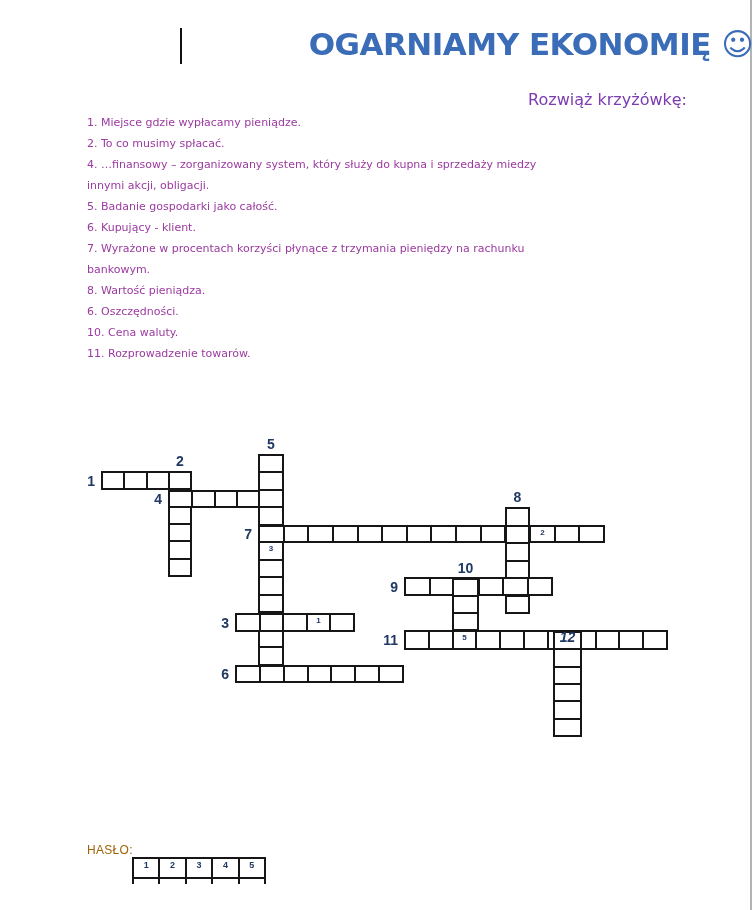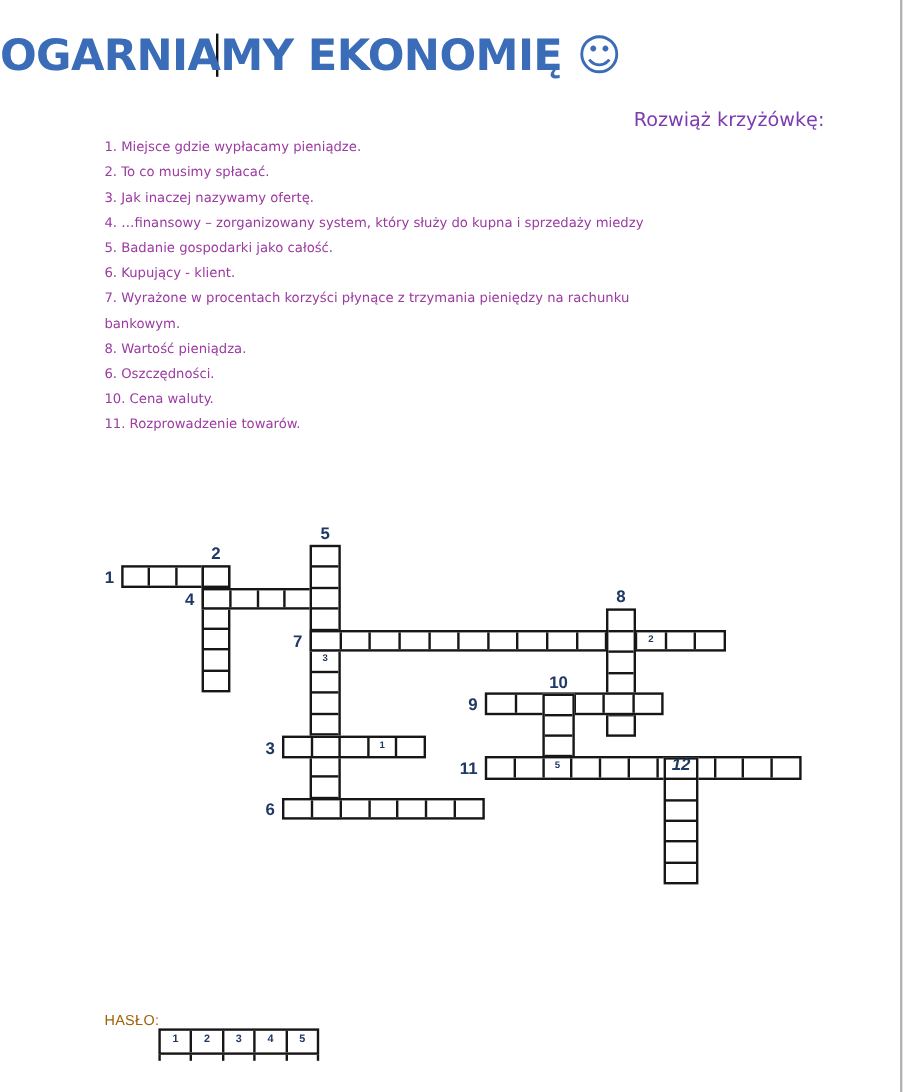--- a/index.html
+++ b/index.html
@@ -8,22 +8,22 @@
     font-family:"DejaVu Sans",sans-serif;overflow:hidden;
   }
   .page-edge{
     position:absolute;top:0;right:1px;width:2px;height:910px;
     background:var(--edge-color,#b3b3b3);
   }
   .text-cursor{
     position:absolute;left:180px;top:28px;width:2px;height:36px;background:#111;
   }
   .title{
-    position:absolute;top:26px;left:0;width:753px;text-align:left;
-    font-size:36px;font-weight:bold;letter-spacing:-0.5px;
+    position:absolute;top:26px;left:0;width:753px;text-align:right;
+    font-size:31px;font-weight:bold;letter-spacing:-0.5px;
     color:var(--title-color,#3a6cb8);white-space:nowrap;
   }
   .clues{
     position:absolute;left:87px;top:88px;width:600px;
   }
   .clues-heading{
     font-size:16px;line-height:24px;color:var(--heading-color,#7c3bb0);text-align:right;
   }
   .clue-line{
     font-size:11px;line-height:21px;color:var(--clue-color,#9b3aa0);
@@ -81,22 +81,22 @@
 
 <div class="text-cursor"></div>
 
 <div class="title">OGARNIAMY EKONOMIĘ ☺</div>
 
 <div class="clues">
   <div class="clues-heading">Rozwiąż krzyżówkę:</div>
   <div id="clue-list">
       <div class="clue-line">1. Miejsce gdzie wypłacamy pieniądze.</div>
       <div class="clue-line">2. To co musimy spłacać.</div>
-      <div class="clue-line">3. Jak inaczej nazywamy ofertę.</div>
       <div class="clue-line">4. …finansowy – zorganizowany system, który służy do kupna i sprzedaży miedzy</div>
+      <div class="clue-line">innymi akcji, obligacji.</div>
       <div class="clue-line">5. Badanie gospodarki jako całość.</div>
       <div class="clue-line">6. Kupujący - klient.</div>
       <div class="clue-line">7. Wyrażone w procentach korzyści płynące z trzymania pieniędzy na rachunku</div>
       <div class="clue-line">bankowym.</div>
       <div class="clue-line">8. Wartość pieniądza.</div>
       <div class="clue-line">6. Oszczędności.</div>
       <div class="clue-line">10. Cena waluty.</div>
       <div class="clue-line">11. Rozprowadzenie towarów.</div>
     </div>
 </div>

